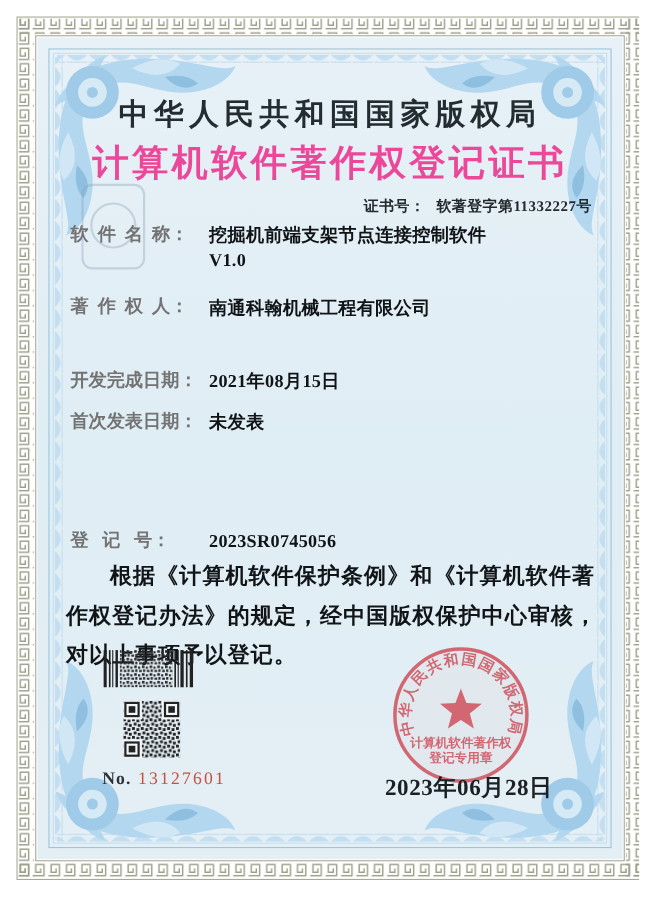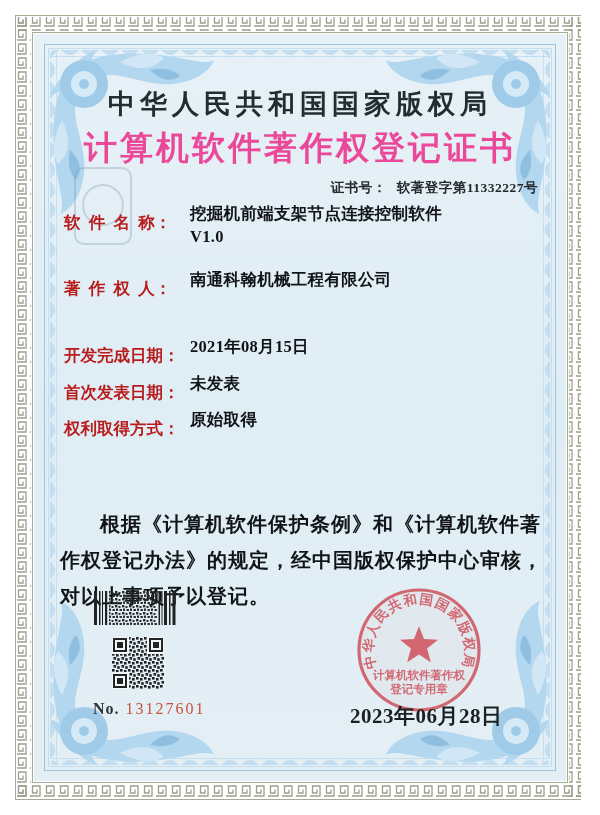--- a/index.html
+++ b/index.html
@@ -30,21 +30,21 @@
   }
   .cert-no{
     position:absolute;right:62px;top:179px;
     font-size:13.5px;font-weight:bold;color:#23292d;letter-spacing:.5px;
   }
   .cert-no .cn-label{margin-right:10px;margin-top:20px;}
 
   .row{position:absolute;left:64px;width:480px;}
   .lab{
     display:inline-block;width:118px;vertical-align:top;
-    font-size:16.5px;font-weight:bold;white-space:pre;color:#b91c1c;margin-top:10px;
+    font-size:16.5px;font-weight:bold;white-space:pre;color:#737373;
   }
   .val{
     display:inline-block;vertical-align:top;margin-left:8px;max-width:340px;
     font-size:16.5px;font-weight:600;color:#101417;line-height:23px;letter-spacing:.3px;
   }
   .val span{display:block;}
   .r0{top:202px;} .r1{top:268px;} .r2{top:335px;} .r3{top:372px;}
   .r4{top:408px;} .r5{top:444px;} .r6{top:480px;}
 
   .statement{
@@ -153,22 +153,22 @@
     </div>
     <div class="row r1">
       <span class="lab">著  作  权  人：</span><span class="val">南通科翰机械工程有限公司</span>
     </div>
     <div class="row r2">
       <span class="lab">开发完成日期：</span><span class="val">2021年08月15日</span>
     </div>
     <div class="row r3">
       <span class="lab">首次发表日期：</span><span class="val">未发表</span>
     </div>
-    <div class="row r4">
-      <span class="lab">权利取得方式：</span><span class="val">原始取得</span>
+    <div class="row r6">
+      <span class="lab">登   记   号：</span><span class="val">2023SR0745056</span>
     </div>
 
     <p class="statement">根据《计算机软件保护条例》和《计算机软件著作权登记办法》的规定，经中国版权保护中心审核，对以上事项予以登记。</p>
 
     <svg class="barcode" width="82" height="34" viewBox="0 0 82 34">
       <rect x="0" y="0" width="3" height="34" fill="#222"></rect>
       <rect x="5" y="0" width="1.5" height="34" fill="#222"></rect>
       <rect x="8" y="0" width="1" height="34" fill="#222"></rect>
       <rect x="11" y="0" width="2.2" height="34" fill="#222"></rect>
       <rect x="15" y="0" width="48" height="34" fill="url(#dmnoise)"></rect>

